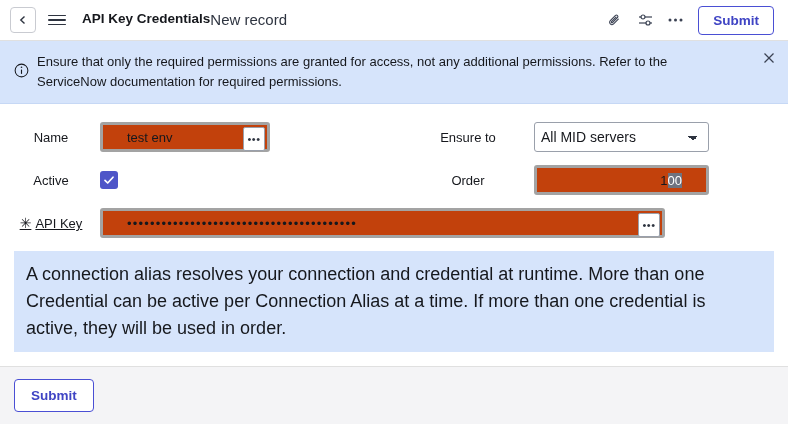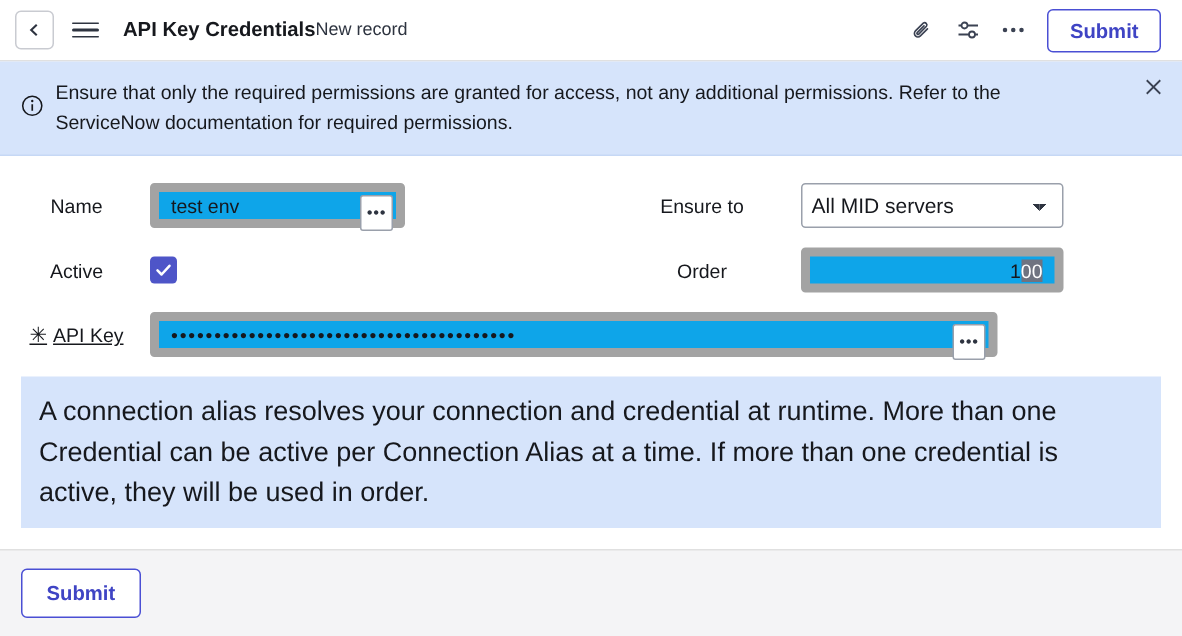--- a/index.html
+++ b/index.html
@@ -55,21 +55,21 @@
     display: flex; flex-direction: row;
     justify-content: center;
     line-height: 1.25;
   }
   .title-main {
     font-size: 13.5px;
     font-weight: bold;
     color: #16181d;
   }
   .title-sub {
-    font-size: 12px;
+    font-size: 15px;
     color: #2e3440;
   }
   .header-spacer { flex: 1 1 auto; }
   .header-icon {
     width: 26px; height: 26px;
     display: flex; align-items: center; justify-content: center;
     color: #3b4253;
     cursor: pointer;
     margin-left: 4px;
   }
@@ -137,28 +137,28 @@
   .label.req {
     position: relative;
   }
   .req-star {
     color: #16181d;
     font-size: 14px;
     margin-right: 4px;
   }
   .field {
     height: 30px;
-    border: 6px solid #a3a3a3;
+    border: 3px solid #a3a3a3;
     border-radius: 3px;
-    background: #0ea5e9;
+    background: #c2410c;
     display: flex;
     align-items: center;
     position: relative;
     font-size: 13px;
-    padding: 0 8px;
+    padding: 0 24px;
   }
   .field input {
     border: 0;
     outline: none;
     font-size: 13px;
     font-family: "Liberation Sans", sans-serif;
     color: #16181d;
     background: transparent;
     width: 100%;
     height: 100%;

